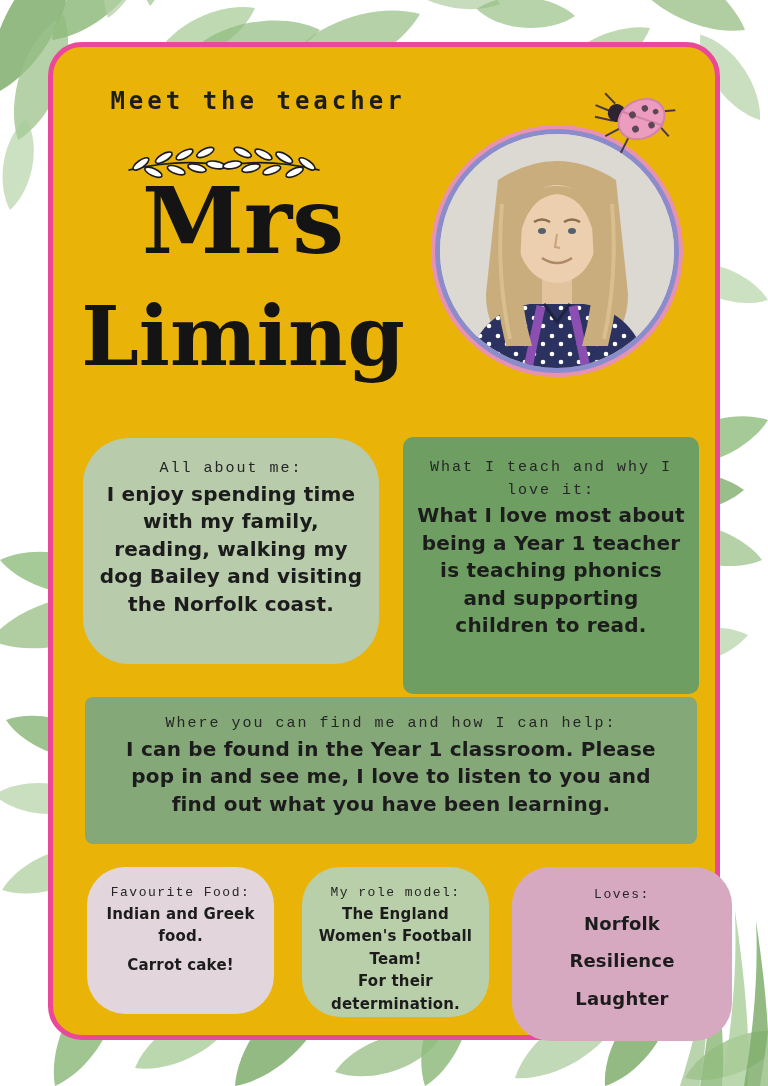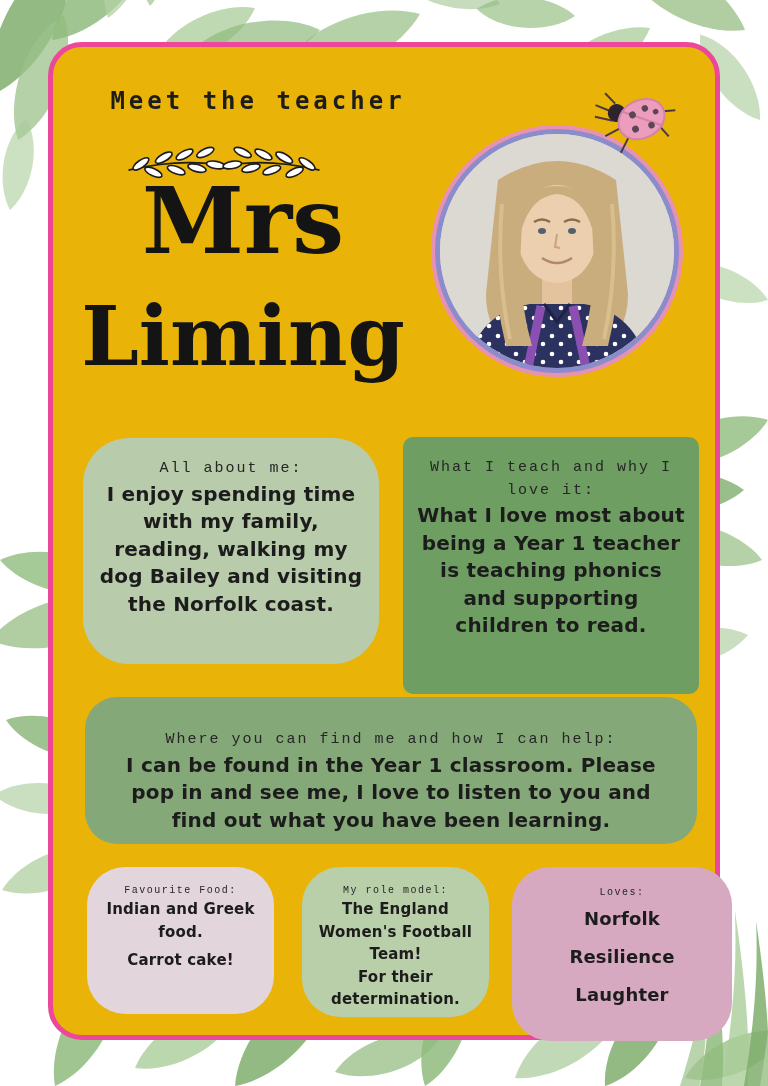--- a/index.html
+++ b/index.html
@@ -22,23 +22,23 @@
          background:#dcd8d2;}
   .ladybug{position:absolute;left:541px;top:32px;width:86px;height:76px;z-index:3;}
   .box{position:absolute;box-sizing:border-box;text-align:center;}
   .box-heading{font-family:Liberation Mono, monospace;font-size:15px;letter-spacing:2px;
          color:#262626;line-height:1.5;}
   .box-body{font-weight:bold;font-size:20px;line-height:1.38;letter-spacing:0.2px;color:#1c1c1c;}
   .box-about{left:30px;top:391px;width:296px;height:226px;background:#b8cbaa;border-radius:46px;
          padding:20px 16px 0 16px;}
   .box-teach{left:350px;top:390px;width:296px;height:257px;background:#6f9e63;border-radius:10px;
          padding:20px 14px 10px 14px;}
-  .box-find{left:32px;top:650px;width:612px;height:147px;background:#85a878;border-radius:32px;
-         padding:32px 22px 0 22px;}
-  .box-small .box-heading{font-size:10px;letter-spacing:1.5px;text-align:center;}
+  .box-find{left:32px;top:650px;width:612px;height:147px;background:#85a878;border-radius:8px;
+         padding:16px 22px 0 22px;}
+  .box-small .box-heading{font-size:13px;letter-spacing:1.5px;text-align:center;}
   .box-small .box-body{font-size:15px;line-height:1.5;}
   .box-food{left:34px;top:820px;width:187px;height:147px;background:#e2d5db;border-radius:38px;
          padding:16px 10px 0 10px;}
   .box-role{left:249px;top:820px;width:187px;height:150px;background:#b9cfaa;border-radius:38px;
          padding:16px 8px 0 8px;}
   .box-loves{left:459px;top:820px;width:220px;height:174px;background:#d7a9c1;border-radius:38px;
          padding:18px 10px 0 10px;z-index:4;}
   .box-loves .box-body{font-size:18px;line-height:2.1;}
   .body-line{display:block;}
   .mt6{margin-top:6px;}

